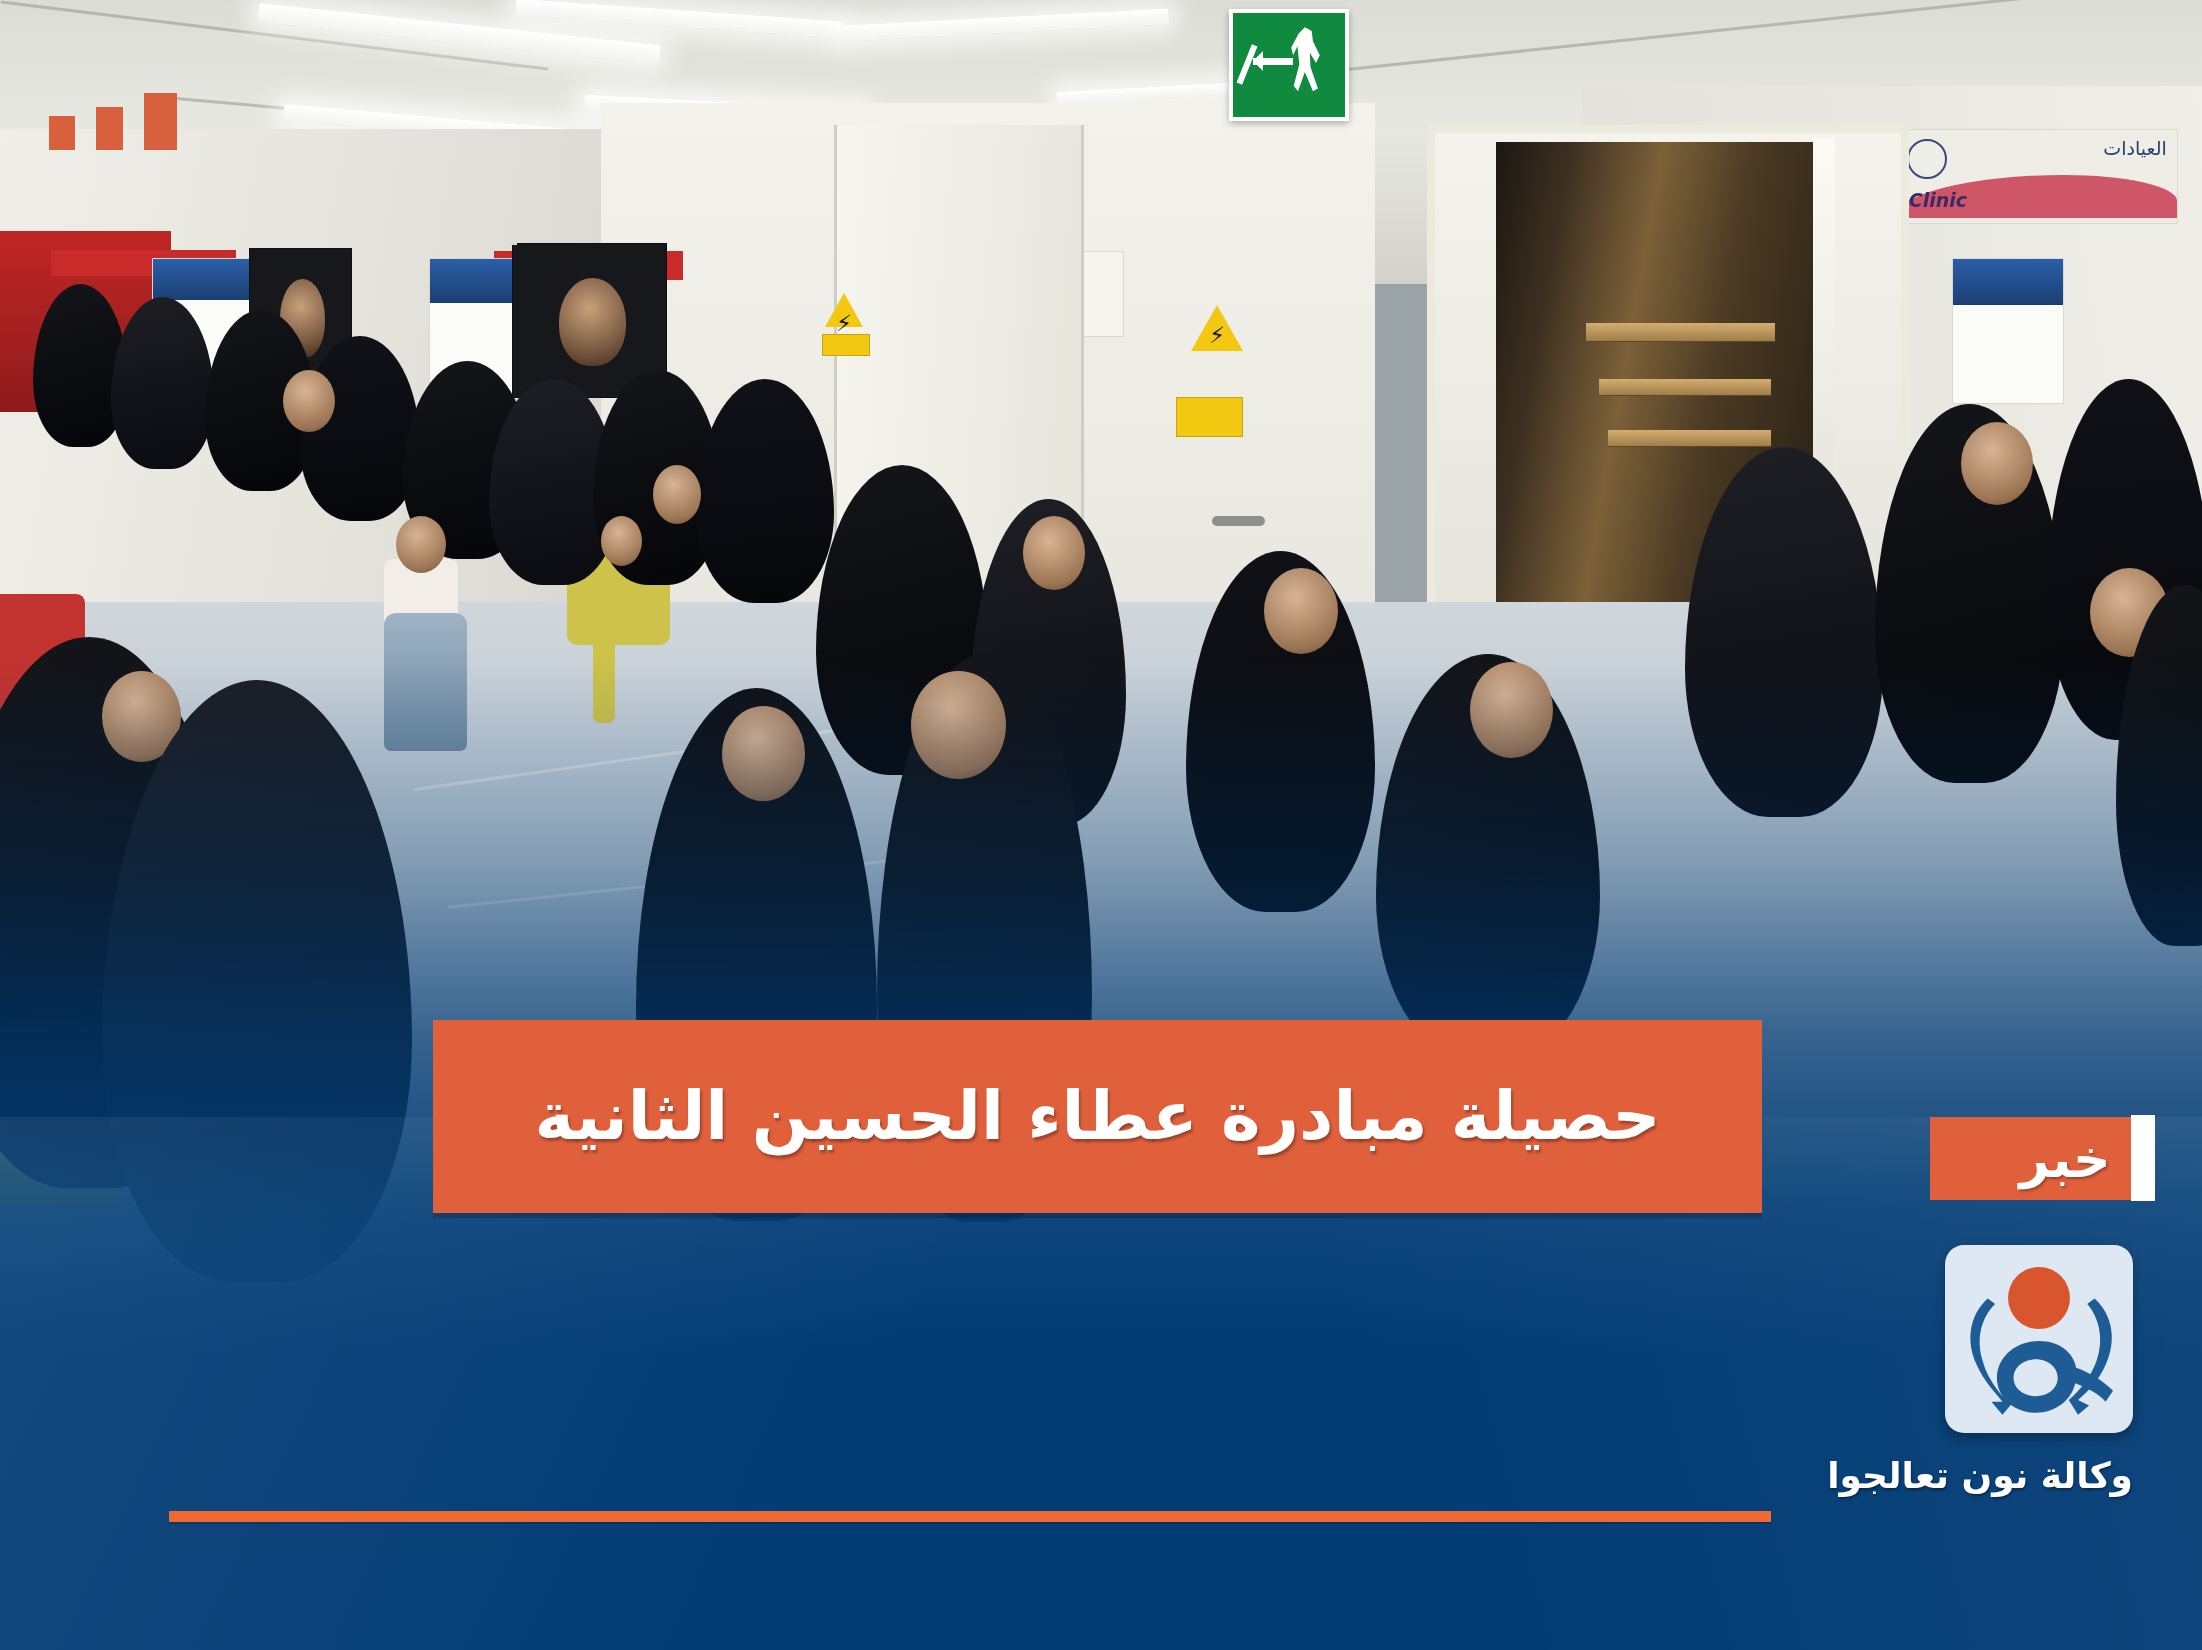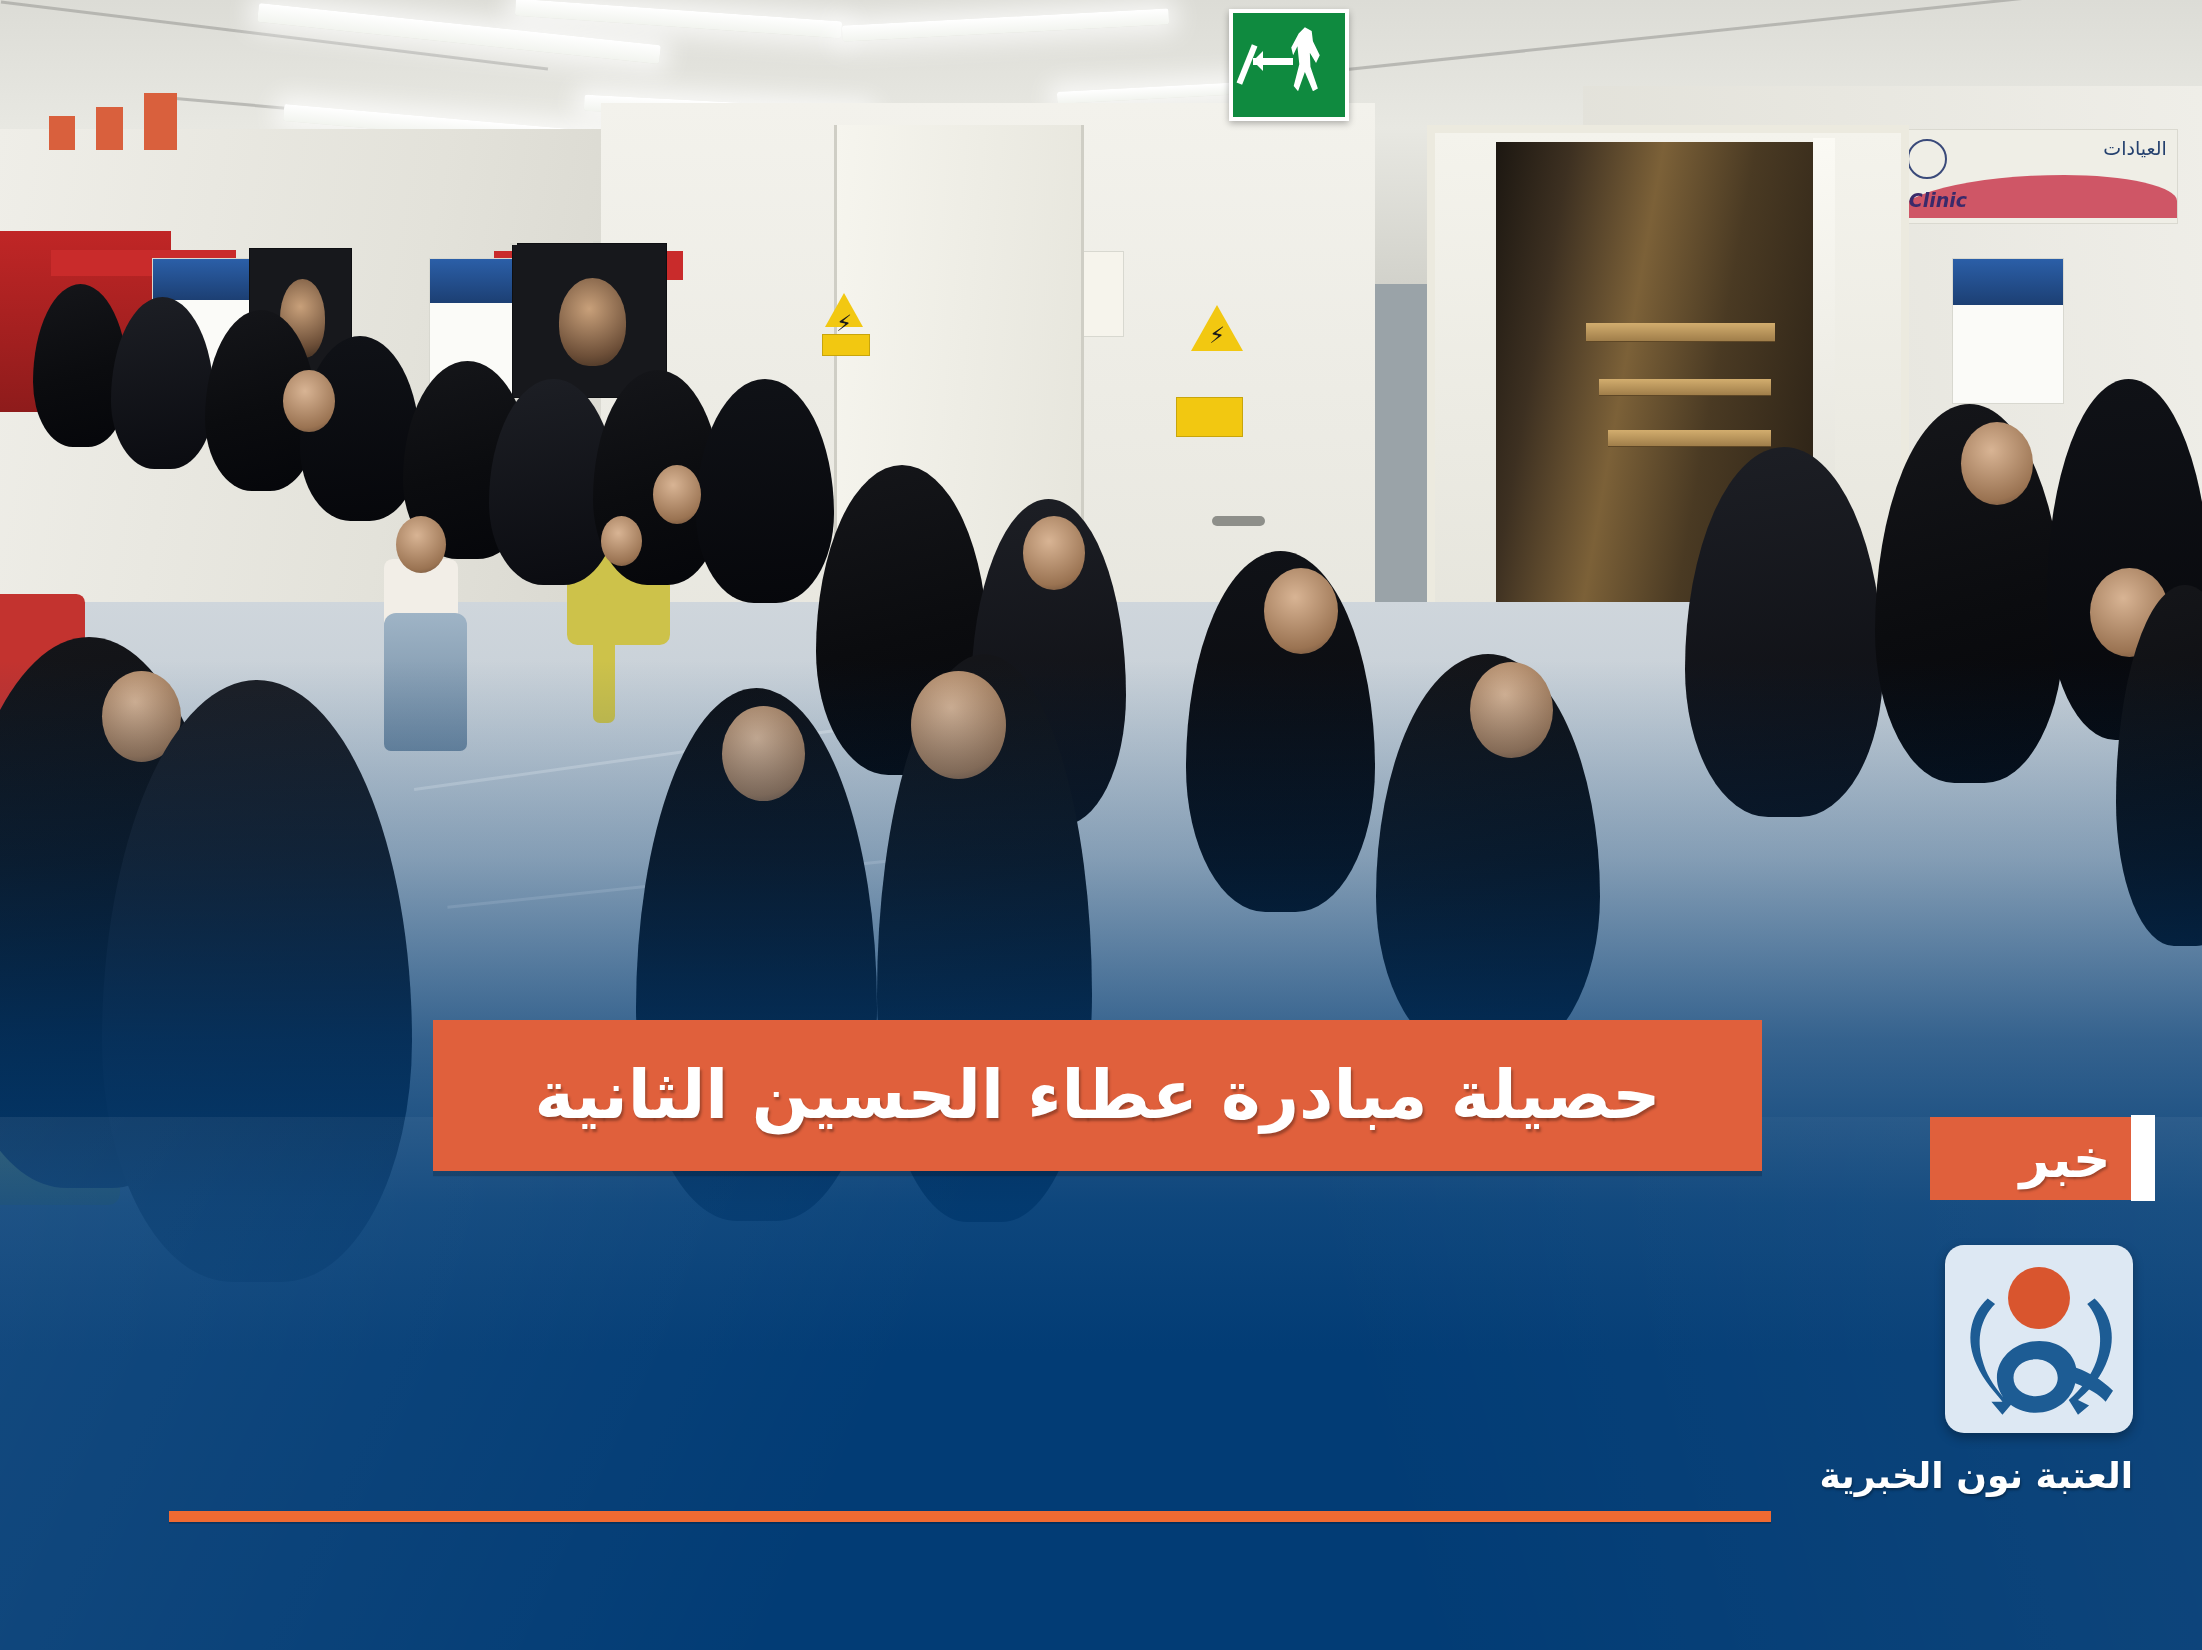--- a/index.html
+++ b/index.html
@@ -214,21 +214,21 @@
 
   
   .bars { position:absolute; left:50px; top:93px; display:flex; align-items:flex-end; gap:20.6px; }
   .bars i { display:block; background:#d9603d; }
   .bars i:nth-child(1){ width:33px; height:57px; }
   .bars i:nth-child(2){ width:27.5px; height:43px; }
   .bars i:nth-child(3){ width:26px; height:34px; }
 
   
   .kicker {
-    position:absolute; left:434px; top:1020px; width:1329px; height:151px;
+    position:absolute; left:434px; top:1020px; width:1329px; height:193px;
     background:#e0603c;
     box-shadow:0 5.2px 0 rgba(0,0,0,.18);
     display:flex; align-items:center; justify-content:center;
   }
   .kicker span {
     color:#ffffff; font-size:67px; font-weight:bold;
     letter-spacing:0; line-height:1;
     text-shadow:1.7px 2.6px 2.6px rgba(0,0,0,.30);
     white-space:nowrap;
   }
@@ -427,17 +427,17 @@
     <div class="logo-box">
       <div class="logo-dot"></div>
       <svg class="logo-mark" viewBox="0 0 200 140">
         <path d="M42 6 C22 24 18 52 30 78 C38 96 50 108 58 118 L46 118 L58 132 L70 118 L58 112 C48 100 40 88 36 72 C30 50 34 28 50 12 Z" fill="#1d5c94"></path>
         <path d="M158 6 C178 24 182 52 170 78 C162 96 150 108 140 116 L152 122 L140 132 L130 116 C144 104 154 90 160 74 C168 52 164 28 150 12 Z" fill="#1d5c94"></path>
         <path d="M98 52 C72 52 52 70 52 92 C52 113 70 130 94 130 C116 130 133 116 137 98 C152 104 163 110 170 118 L178 106 C166 94 152 86 138 81 C135 64 119 52 98 52 Z
                  M94 72 C108 72 118 81 118 92 C118 103 108 112 94 112 C80 112 70 103 70 92 C70 81 80 72 94 72 Z" fill="#1d5c94"></path>
       </svg>
     </div>
 
-    <div class="agency">العتبة نون الخبرية</div>
+    <div class="agency">وكالة نون تعالجوا</div>
   </div>
 
 </div>
 
 
 </body></html>

